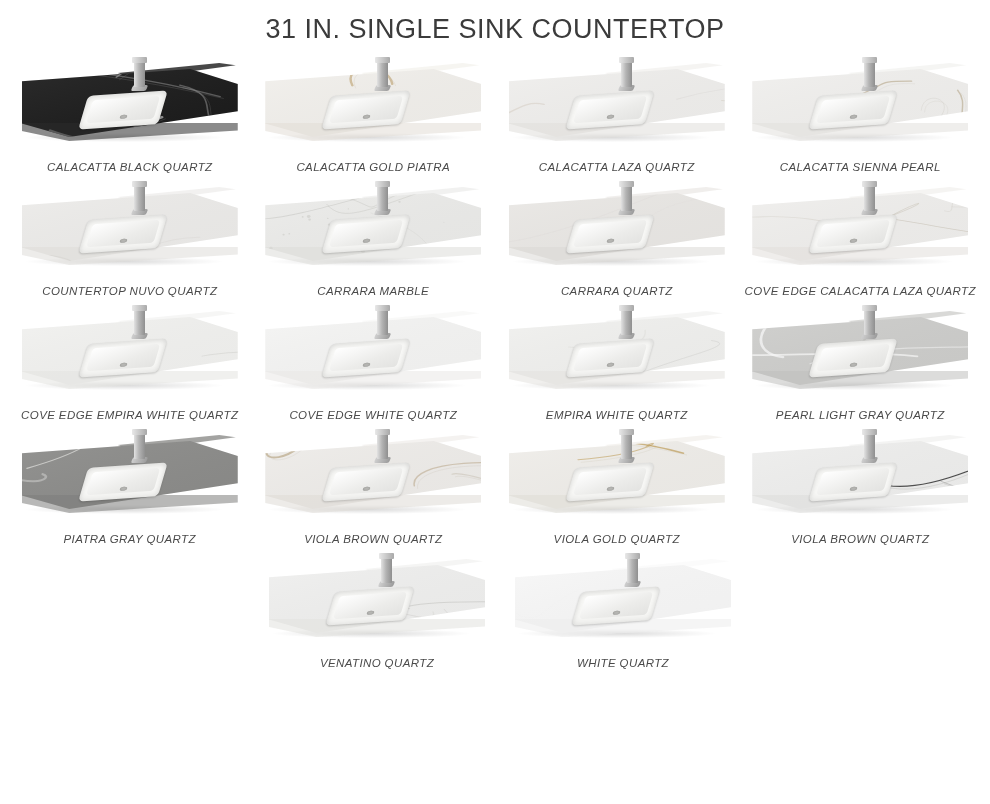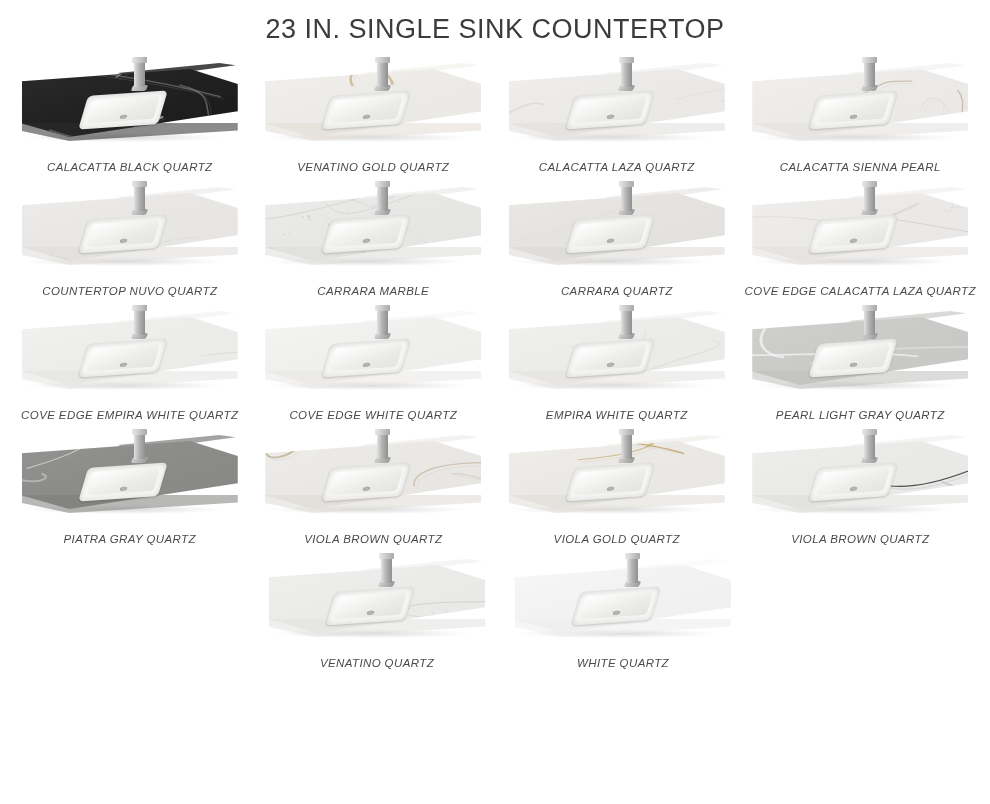--- a/index.html
+++ b/index.html
@@ -180,21 +180,21 @@
     width: 196px;
     height: 9px;
     background: radial-gradient(ellipse at 50% 50%, rgba(0,0,0,0.14) 0%, rgba(0,0,0,0) 72%);
   }
 </style>
 </head>
 <body>
 
 <div class="page">
 
-  <div class="title">23 IN. SINGLE SINK COUNTERTOP</div>
+  <div class="title">31 IN. SINGLE SINK COUNTERTOP</div>
 
   <div class="grid" id="product-grid">
       <div class="row">
         <div class="cell">
           <div class="thumb">
             <div class="ct">
               <div class="shadow"></div>
               <div class="splash" style="background:#1a1a1a;"></div>
               <div class="slab-top">
                 <svg class="slab-tex" viewBox="0 0 280 110" preserveAspectRatio="none">
@@ -266,21 +266,21 @@
               <div class="slab-edge" style="background:#e1ddd6;"></div>
               <div class="sink">
                 <div class="sink-inner"></div>
                 <div class="drain"></div>
               </div>
               <div class="faucet-base"></div>
               <div class="faucet-stem"></div>
               <div class="faucet-spout"></div>
             </div>
           </div>
-          <div class="caption">VENATINO GOLD QUARTZ</div>
+          <div class="caption">CALACATTA GOLD PIATRA</div>
         </div>
         <div class="cell">
           <div class="thumb">
             <div class="ct">
               <div class="shadow"></div>
               <div class="splash" style="background:#f2f1ef;"></div>
               <div class="slab-top">
                 <svg class="slab-tex" viewBox="0 0 280 110" preserveAspectRatio="none">
                   <rect x="0" y="0" width="280" height="110" fill="#f2f1ef"></rect>
                   <path d="M236.7,52.7 C310.6,56.2 317.6,22.7 297.7,51.6" stroke="#c7bda9" stroke-width="1.19" fill="none" opacity="0.30" stroke-linecap="round"></path>

